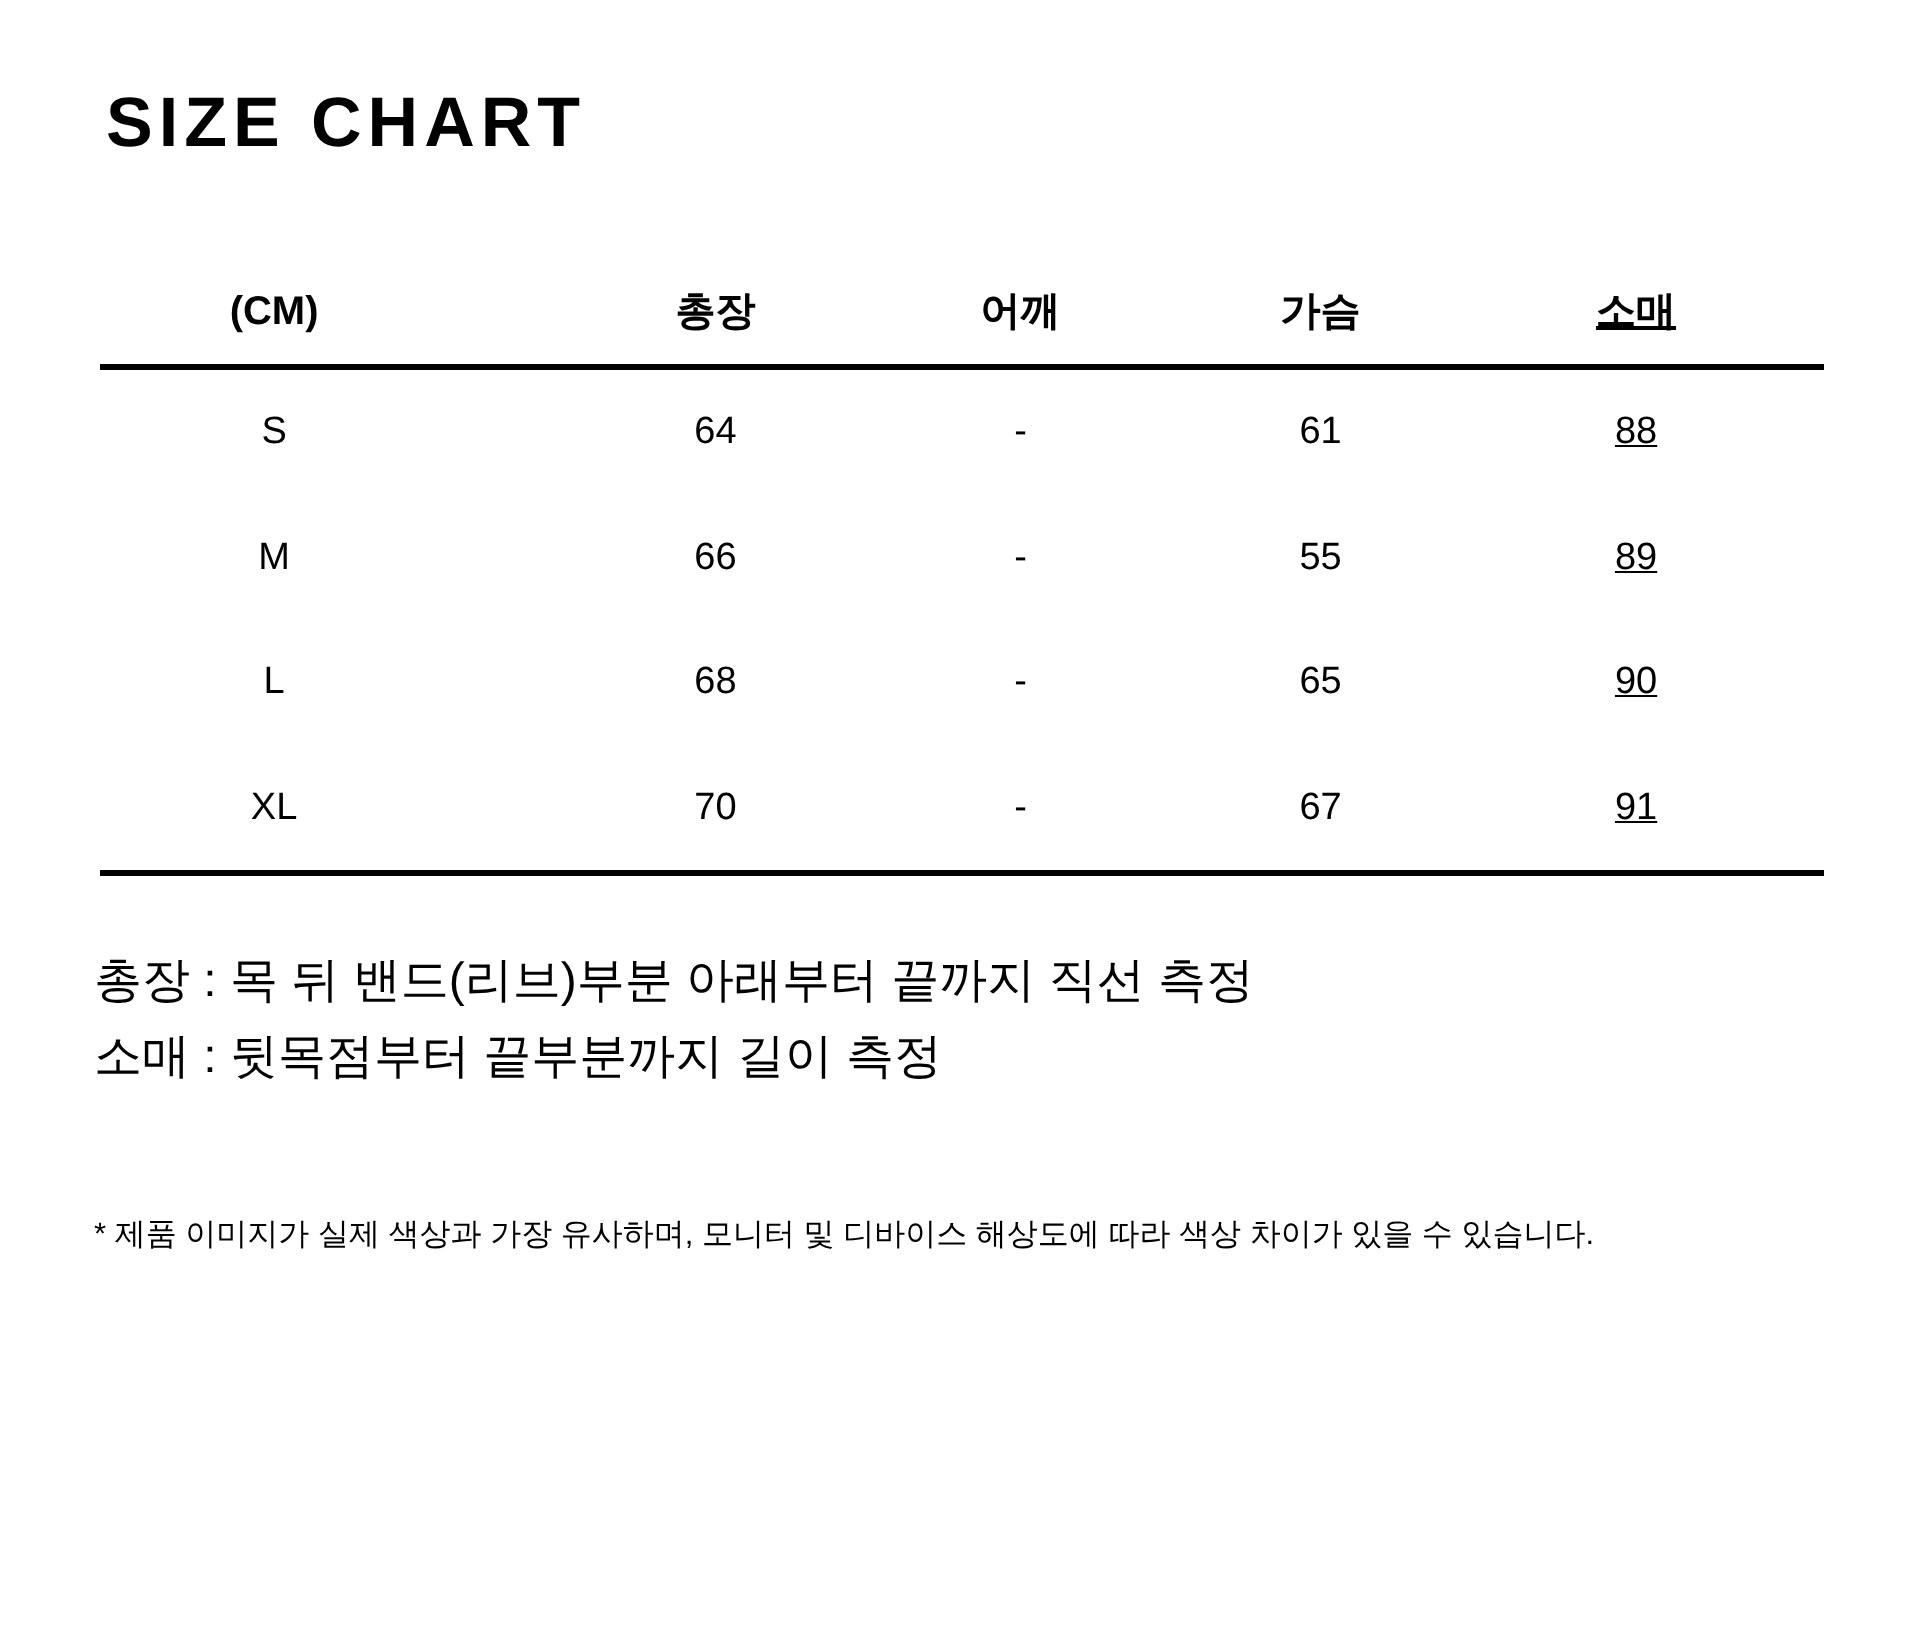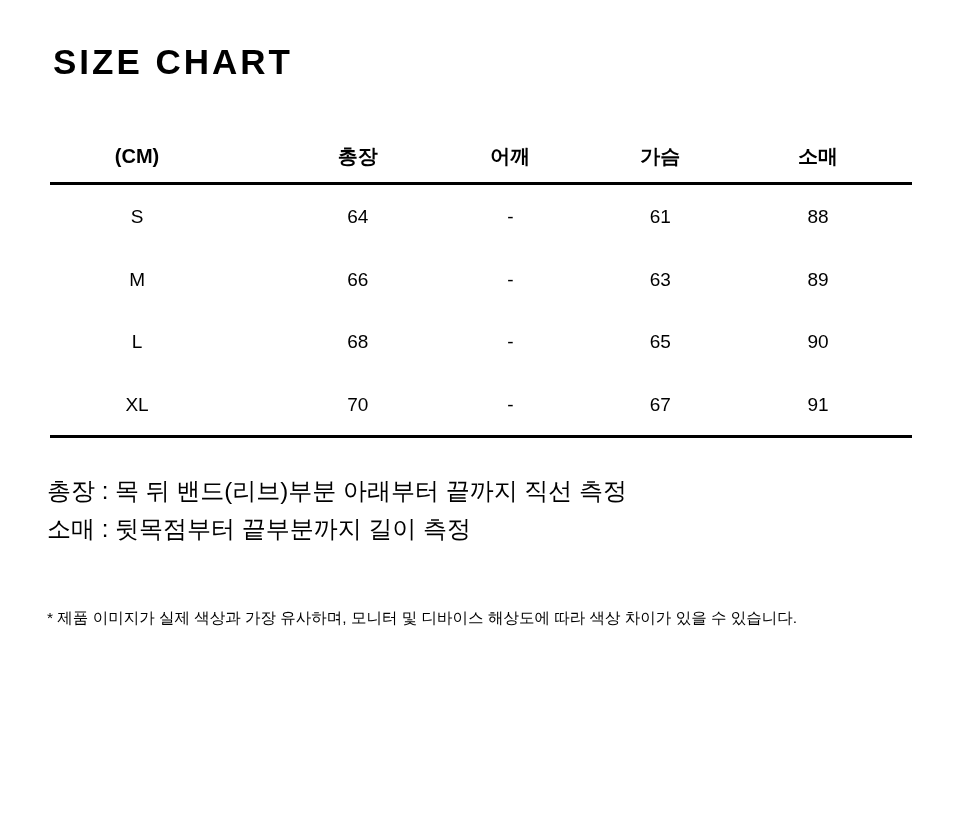--- a/index.html
+++ b/index.html
@@ -58,21 +58,21 @@
     line-height: 1;
   }
   .th {
     font-weight: 600;
     font-size: 20px;
   }
   .c1 { left: 10.1%; }
   .c2 { left: 35.7%; }
   .c3 { left: 53.4%; }
   .c4 { left: 70.8%; }
-  .c5 { left: 89.1%; }
+  .c5 { left: 89.1%; text-decoration: underline; }
   .definitions {
     position: absolute;
     left: 47px;
     top: 472px;
     font-size: 24px;
   }
   .definitions p {
     margin: 0;
     height: 38px;
     line-height: 38px;
@@ -112,21 +112,21 @@
         <span class="cell c1">S</span>
         <span class="cell c2">64</span>
         <span class="cell c3">-</span>
         <span class="cell c4">61</span>
         <span class="cell c5">88</span>
       </div>
       <div class="body-row">
         <span class="cell c1">M</span>
         <span class="cell c2">66</span>
         <span class="cell c3">-</span>
-        <span class="cell c4">63</span>
+        <span class="cell c4">55</span>
         <span class="cell c5">89</span>
       </div>
       <div class="body-row">
         <span class="cell c1">L</span>
         <span class="cell c2">68</span>
         <span class="cell c3">-</span>
         <span class="cell c4">65</span>
         <span class="cell c5">90</span>
       </div>
       <div class="body-row">

